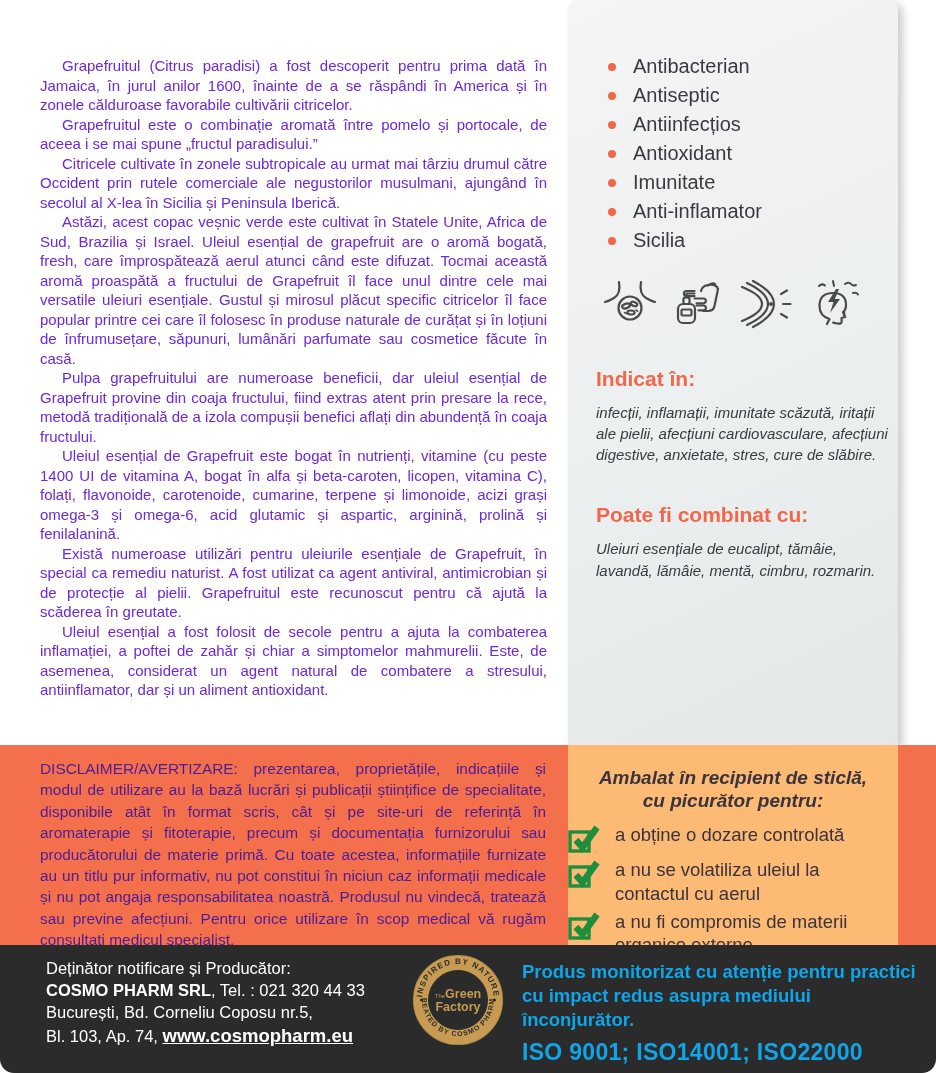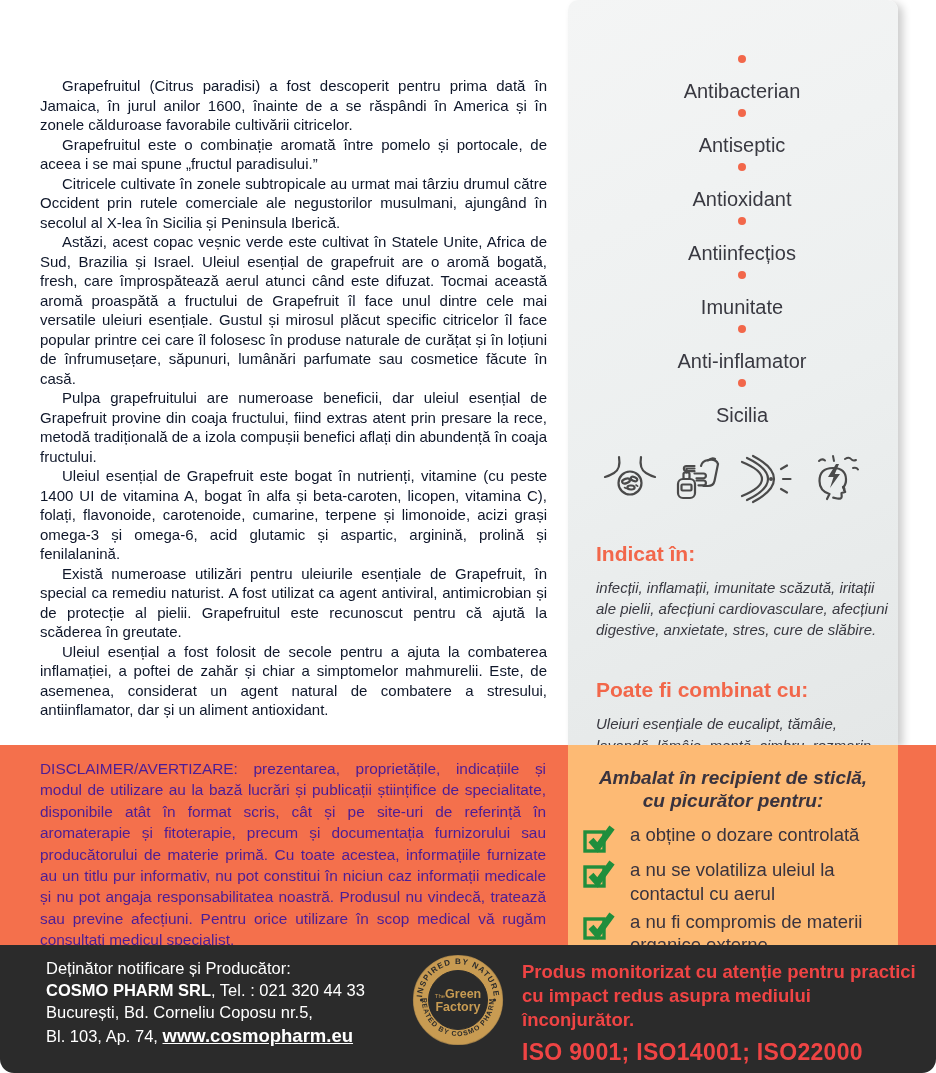--- a/index.html
+++ b/index.html
@@ -4,67 +4,67 @@
 <style>
   html,body{margin:0;padding:0;background:#ffffff;}
   .page{
     position:relative;width:936px;height:1073px;overflow:hidden;
     background:#ffffff;border-radius:4px 4px 14px 14px;
     font-family:"Liberation Sans","DejaVu Sans",sans-serif;
   }
   
   .article{
     position:absolute;left:40px;top:56px;width:507px;
-    font-size:15px;line-height:1.3;color:#0f172a;text-align:justify;margin-top:20px;
+    font-size:15px;line-height:1.3;color:#6d28d9;text-align:justify;
   }
   .article p{margin:0;text-indent:22px;}
   
   .side-panel{
     position:absolute;left:568px;top:0;width:330px;height:745px;
     background:linear-gradient(155deg,#f4f5f5 0%,#ecEEee 55%,#e4e7e7 100%);
     background:linear-gradient(155deg,#f4f5f5 0%,#ecefef 55%,#e4e7e7 100%);
     border-radius:10px 10px 0 0;
     box-shadow:5px 3px 9px rgba(0,0,0,.20);
     box-sizing:border-box;padding:36px 22px 0 28px;
   }
   .orange-h{color:#f2674a;font-weight:bold;font-size:22px;margin:0;}
   .benefits-list{list-style:none;margin:16px 0 0 0;padding:0;}
   .benefits-list li{display:flex;align-items:center;gap:17px;padding:3px 0 3px 12px;
-    font-size:20px;color:#393941;flex-direction:column;}
+    font-size:20px;color:#393941;}
   .dot{width:8px;height:8px;border-radius:50%;background:#f2674a;flex:0 0 auto;}
   .icons-row{margin-top:22px;display:flex;gap:13px;padding-left:6px;}
   .icons-row svg{display:block;}
   .ind-title{margin-top:34px;font-size:21px;}
   .side-text{margin:11px 0 0 0;font-size:15px;line-height:1.41;color:#393941;width:295px;font-style:italic;}
   .comb-title{margin-top:38px;font-size:21px;}
   
   .band{position:absolute;left:0;top:745px;width:936px;height:200px;background:#f4704c;}
   .disclaimer{
     position:absolute;left:40px;top:13px;width:506px;margin:0;
     font-size:15.4px;line-height:1.39;color:#4c1d95;text-align:justify;
   }
   
   .pack-panel{
     position:absolute;left:568px;top:0;width:330px;height:200px;
     background:#fdba74;box-sizing:border-box;padding-top:21px;
   }
   .pack-title{margin:0;text-align:center;font-weight:bold;font-style:italic;
     font-size:19px;line-height:1.22;color:#39333e;}
-  .checklist{margin-top:11px;padding-left:15px;}
+  .checklist{margin-top:11px;}
   .check-row{display:flex;align-items:flex-start;gap:13px;margin-bottom:4px;}
   .check-row svg{flex:0 0 auto;margin-top:1px;}
   .check-label{font-size:18.5px;line-height:1.28;color:#39333e;width:252px;}
   
   .footer{position:absolute;left:0;top:945px;width:936px;height:152px;background:#2b2b2b;}
   .footer-left{position:absolute;left:46px;top:13px;color:#ffffff;
     font-size:16.5px;line-height:1.33;}
   .footer-left .bold{font-weight:bold;}
   .footer-left .site{font-weight:bold;font-size:18.5px;text-decoration:underline;}
   .badge{position:absolute;left:412px;top:9px;}
-  .footer-right{position:absolute;left:522px;top:15px;width:394px;color:#ef4444;}
+  .footer-right{position:absolute;left:522px;top:15px;width:394px;color:#0ea5e9;}
   .eco{margin:0;font-weight:bold;font-size:18.5px;line-height:1.3;}
   .iso{margin:7px 0 0 0;font-weight:600;font-size:23px;letter-spacing:.3px;}
 </style>
 </head>
 <body>
 
 <div class="page">
 
   <div class="article">
     <p>Grapefruitul (Citrus paradisi) a fost descoperit pentru prima dată în Jamaica, în jurul anilor 1600, înainte de a se răspândi în America și în zonele călduroase favorabile cultivării citricelor.</p>
@@ -82,25 +82,25 @@
       <li>
           <span class="dot"></span>
           <span>Antibacterian</span>
         </li>
       <li>
           <span class="dot"></span>
           <span>Antiseptic</span>
         </li>
       <li>
           <span class="dot"></span>
+          <span>Antiinfecțios</span>
+        </li>
+      <li>
+          <span class="dot"></span>
           <span>Antioxidant</span>
-        </li>
-      <li>
-          <span class="dot"></span>
-          <span>Antiinfecțios</span>
         </li>
       <li>
           <span class="dot"></span>
           <span>Imunitate</span>
         </li>
       <li>
           <span class="dot"></span>
           <span>Anti-inflamator</span>
         </li>
       <li>

